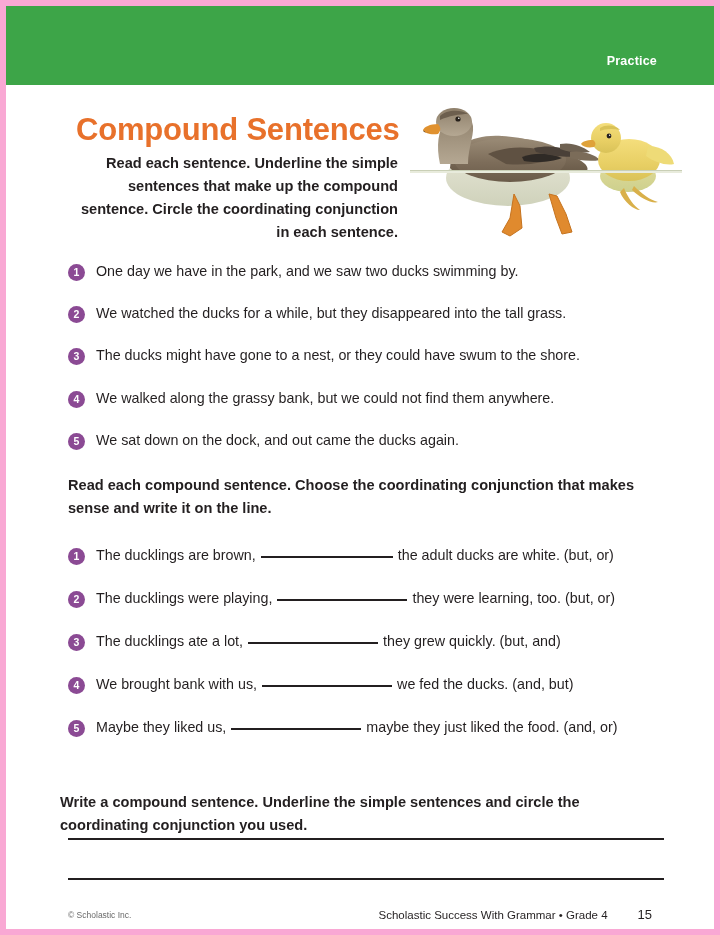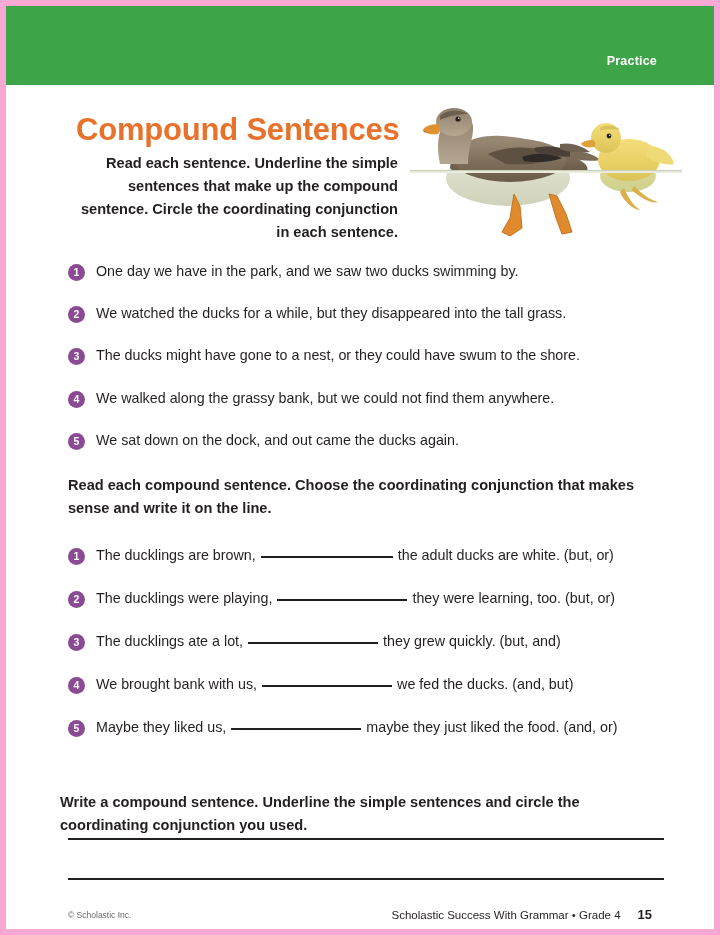--- a/index.html
+++ b/index.html
@@ -128,21 +128,21 @@
   .footer-right {
     position: absolute;
     right: 62px;
     top: 901px;
     color: #231f20;
     font-size: 11.5px;
     display: flex;
     align-items: center;
   }
   .footer-credit { font-weight: normal; }
-  .footer-page { font-weight: bold; font-size: 13px; margin-left: 17px; }
+  .footer-page { font-weight: normal; font-size: 13px; margin-left: 30px; }
 </style>
 </head>
 <body>
 
 <div class="page">
 
   <div class="header-bar"></div>
   <div class="header-label">Practice</div>
 
   <h1 class="title">Compound Sentences</h1>

